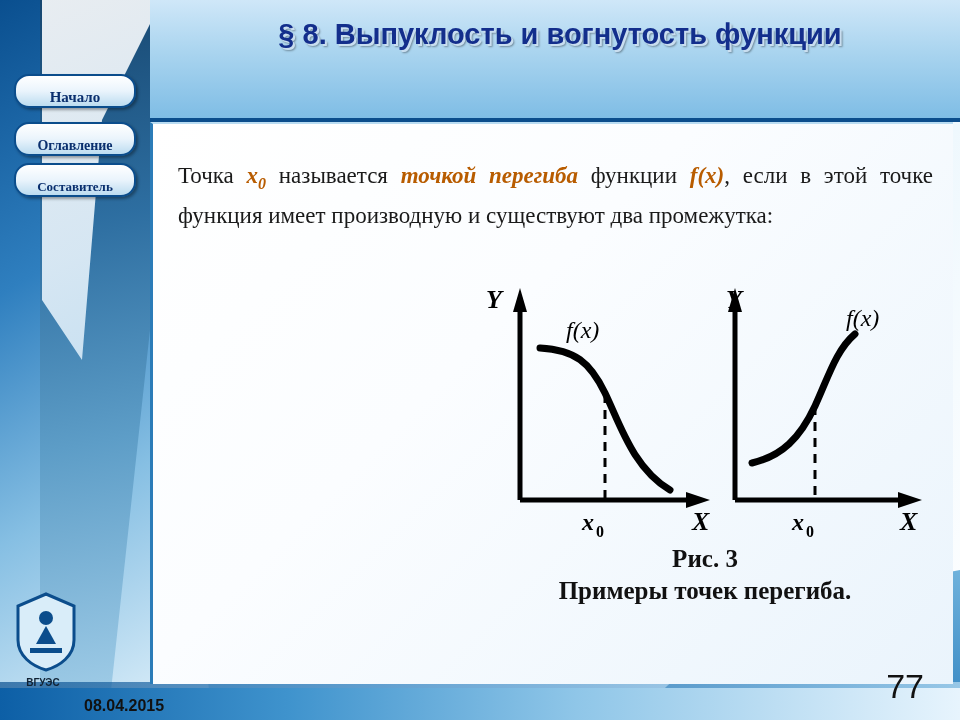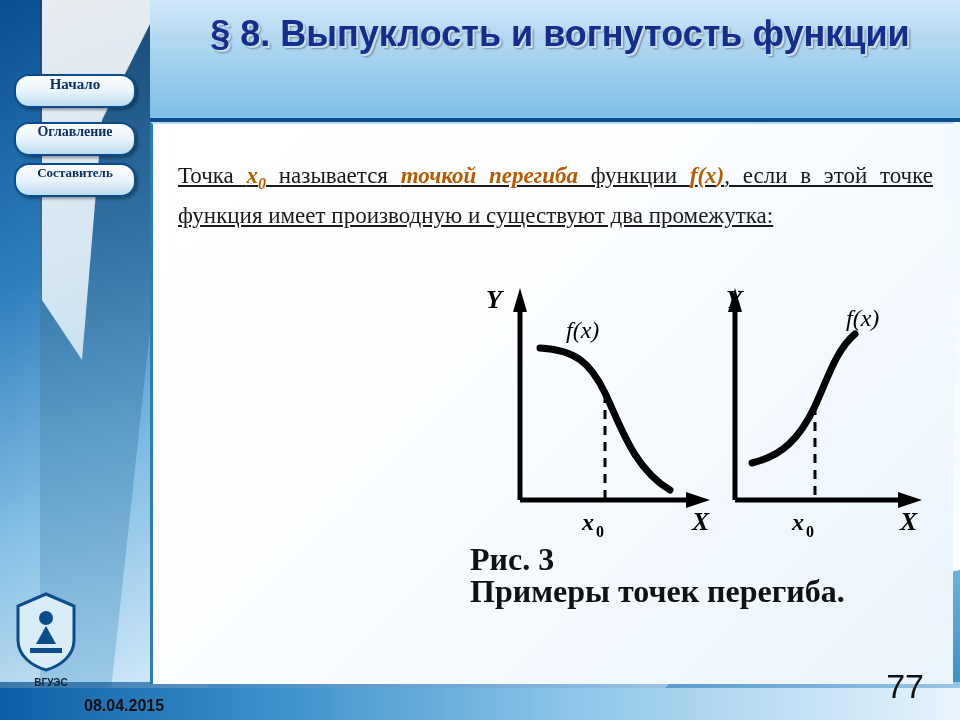--- a/index.html
+++ b/index.html
@@ -52,75 +52,75 @@
   
   .title-band{
     position:absolute;left:150px;top:0;width:810px;height:118px;
     background:linear-gradient(180deg,#cfe7f8 0%,#a9d4ef 45%,#7fbde5 100%);
     border-bottom:4px solid #0b4d8c;
   }
   .title-text{
     position:absolute;left:170px;top:14px;width:780px;
     text-align:center;
     font-family:"Liberation Sans", sans-serif;
-    font-weight:bold;font-size:36px;line-height:40px;
+    font-weight:bold;font-size:29px;line-height:40px;
     color:#132e8c;
     text-shadow:2px 2px 0 #c9def0, 3px 3px 2px rgba(0,0,0,.35);
   }
 
   
   .content-card{
     position:absolute;left:150px;top:122px;width:800px;height:560px;
     background:linear-gradient(135deg,#ffffff 0%,#fbfdff 40%,#eaf4fc 100%);
     border-left:3px solid #2b7cb8;
     border-top:2px solid #b9dcf2;
   }
 
   
   .navbtn{
     position:absolute;left:14px;
     width:118px;height:30px;border-radius:15px;
     background:linear-gradient(180deg,#ffffff 0%,#eaf4fc 50%,#bcdcf0 100%);
     border:2px solid #0b4d8c;
     box-shadow:2px 2px 3px rgba(0,0,0,.35);
-    display:flex;align-items:flex-start;justify-content:center;
+    display:flex;align-items:flex-end;justify-content:center;
     font-family:"Liberation Serif", serif;
     font-weight:bold;color:#0a2f6e;
   }
   #nav0{top:74px;font-size:15px;}
   #nav1{top:122px;font-size:14px;}
   #nav2{top:163px;font-size:13px;}
 
   
   .para{
     position:absolute;
     font-family:"Liberation Serif", serif;
     font-size:23px;line-height:32px;color:#1a1a1a;
     text-align:justify;
   }
-  #para1{left:178px;top:160px;width:755px;text-indent:0;text-decoration:underline;}
+  #para1{left:178px;top:160px;width:755px;text-indent:0;}
   #para2{left:178px;top:305px;width:210px;}
   .hl{color:#b85c00;font-weight:bold;font-style:italic;}
   .hl i{font-style:italic;}
   .sub{font-size:16px;vertical-align:sub;}
 
   
   .figure{position:absolute;left:470px;top:278px;width:470px;height:300px;}
   .fig-caption{
-    position:absolute;left:470px;top:543px;width:470px;
-    font-family:"Liberation Serif", serif;font-weight:bold;font-size:32px;color:#111;
+    position:absolute;left:470px;top:543px;width:470px;text-align:center;
+    font-family:"Liberation Serif", serif;font-weight:bold;font-size:25px;color:#111;
     line-height:32px;
   }
 
   
   .emblem{
     position:absolute;left:14px;bottom:48px;width:64px;height:80px;
   }
   .emblem-label{
-    position:absolute;left:16px;bottom:32px;width:70px;text-align:center;
+    position:absolute;left:8px;bottom:32px;width:70px;text-align:center;
     font-family:"Liberation Sans", sans-serif;font-size:10px;font-weight:bold;color:#123;
   }
   .date{
     position:absolute;left:84px;bottom:5px;
     font-family:"Liberation Sans", sans-serif;font-weight:bold;font-size:16px;color:#111;margin-top:7px;
   }
   .pagenum{
     position:absolute;right:36px;bottom:14px;
     font-family:Liberation Sans, sans-serif;font-size:34px;color:#111;text-align:right;
   }

